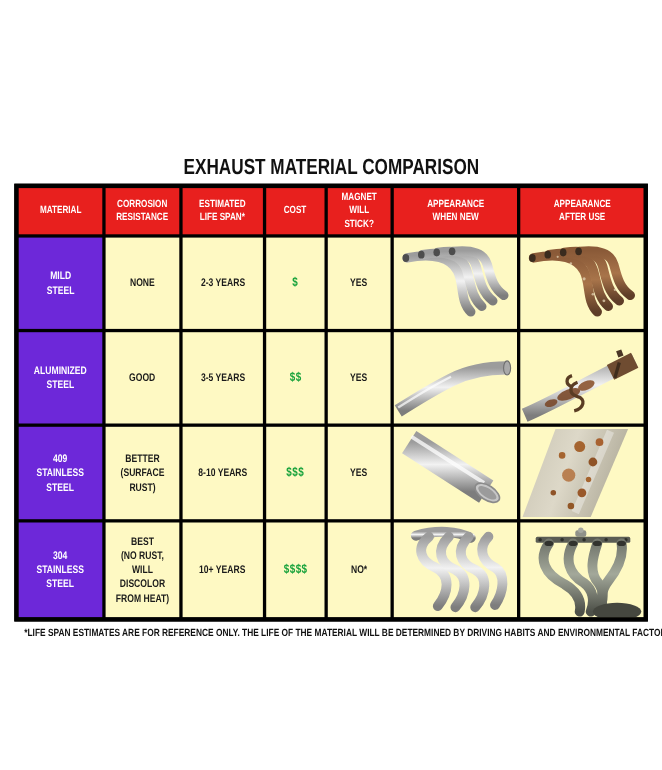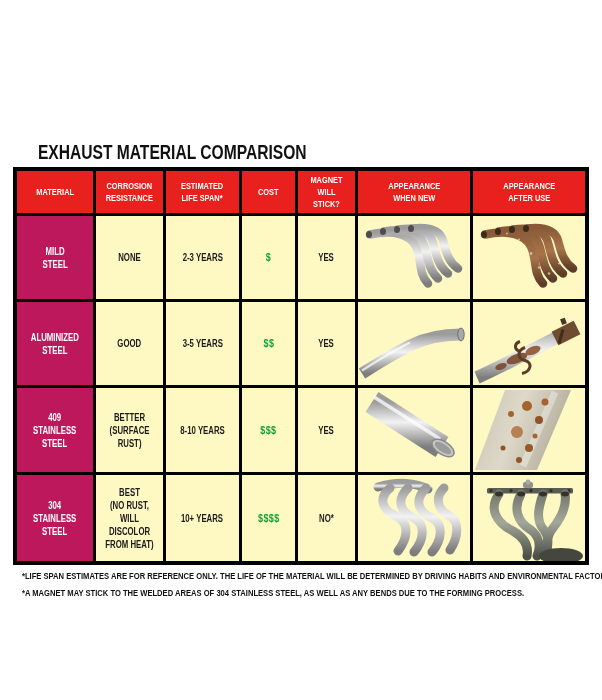--- a/index.html
+++ b/index.html
@@ -1,33 +1,33 @@
 <!DOCTYPE html>
 <html><head>
 <meta charset="utf-8">
 <style>
   html,body { margin:0; padding:0; background:#ffffff; }
   body { width:602px; height:700px; font-family:"Liberation Sans", sans-serif; }
   .page { position:relative; width:602px; height:700px; overflow:hidden; background:#ffffff; }
 
-  .title { position:absolute; top:123px; left:0; width:602px; margin:0; text-align:left;
+  .title { position:absolute; top:123px; left:0; width:602px; margin:0; text-align:center;
            font-size:20px; font-weight:bold; color:#111; }
   .cond  { display:inline-block; transform:scaleX(0.78); transform-origin:center; white-space:pre-line; }
 
   .tbl { position:absolute; left:13px; top:149px;
          display:grid;
          grid-template-columns:76px 67px 73px 53px 57px 112px 112px;
          grid-template-rows:42px 83px 83px 84px 86px;
          gap:3px; background:#000; border:4px solid #000; }
   .row { display:contents; }
   .cell { background:#fef9c3; display:flex; align-items:center; justify-content:center;
           text-align:center; font-weight:bold; font-size:10px; line-height:1.3;
           color:#1a1a1a; padding:2px; overflow:hidden; }
   .hcell { background:#e8201e; color:#ffffff; font-size:9.5px; line-height:1.25; }
-  .mat   { background:#be185d; color:#ffffff; }
+  .mat   { background:#6d28d9; color:#ffffff; }
   .cost  { color:#17a23b; font-size:11.5px; letter-spacing:0.5px; }
   .photo { padding:0; }
   .photo svg { display:block; width:100%; height:100%; }
 
   .notes { position:absolute; left:22px; top:552px; width:566px; }
   .notes p { margin:0 0 4px 0; font-size:9.5px; font-weight:bold; color:#111; line-height:1.35; }
   .cond-l { display:inline-block; transform:scaleX(0.8); transform-origin:left center; white-space:nowrap; }
 </style>
 </head>
 <body>
@@ -299,19 +299,18 @@
           </g>
           <ellipse cx="88" cy="78" rx="22" ry="8" fill="#45473f"></ellipse>
         </svg>
       </div>
     </div>
 
   </div>
 
   <div class="notes">
     <p><span class="cond-l">*LIFE SPAN ESTIMATES ARE FOR REFERENCE ONLY. THE LIFE OF THE MATERIAL WILL BE DETERMINED BY DRIVING HABITS AND ENVIRONMENTAL FACTORS.</span></p>
-    <p><span class="cond-l">*A MAGNET MAY STICK TO THE WELDED AREAS OF 304 STAINLESS STEEL, AS WELL AS ANY BENDS DUE TO THE FORMING PROCESS.</span></p>
   </div>
 
 </div>
 
 
 
 
 </body></html>

